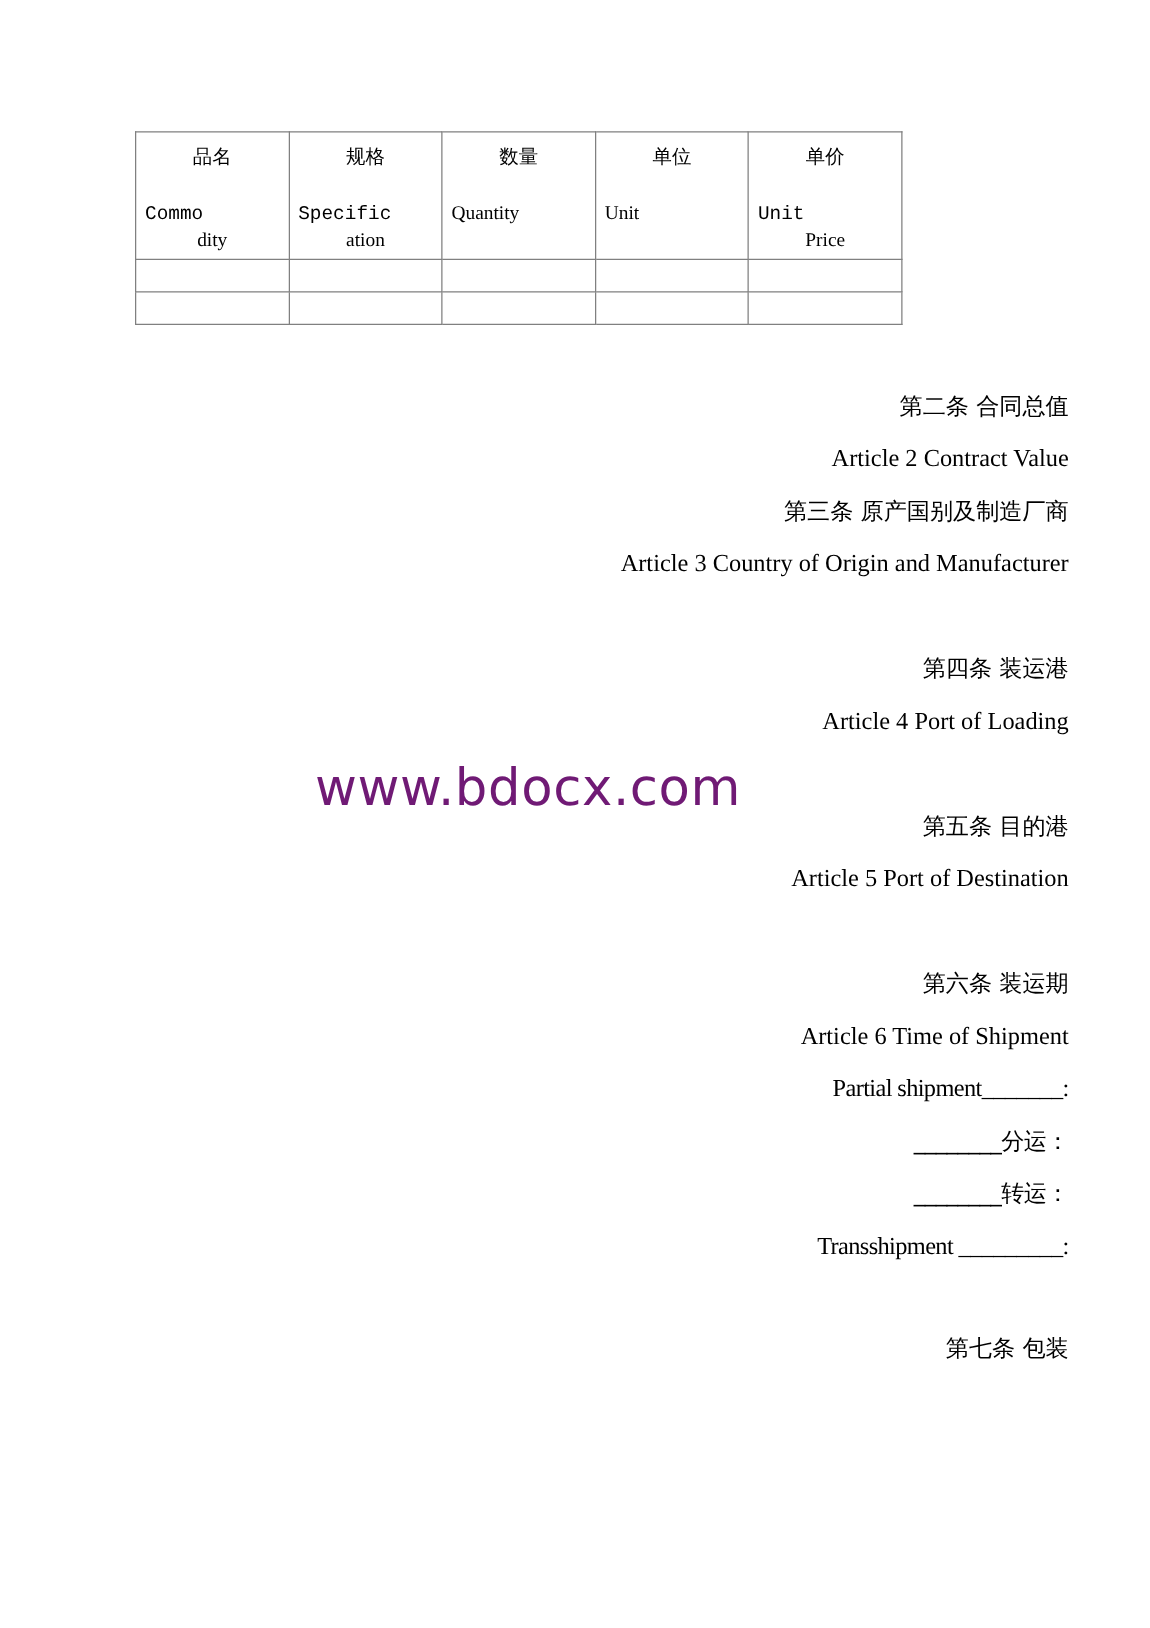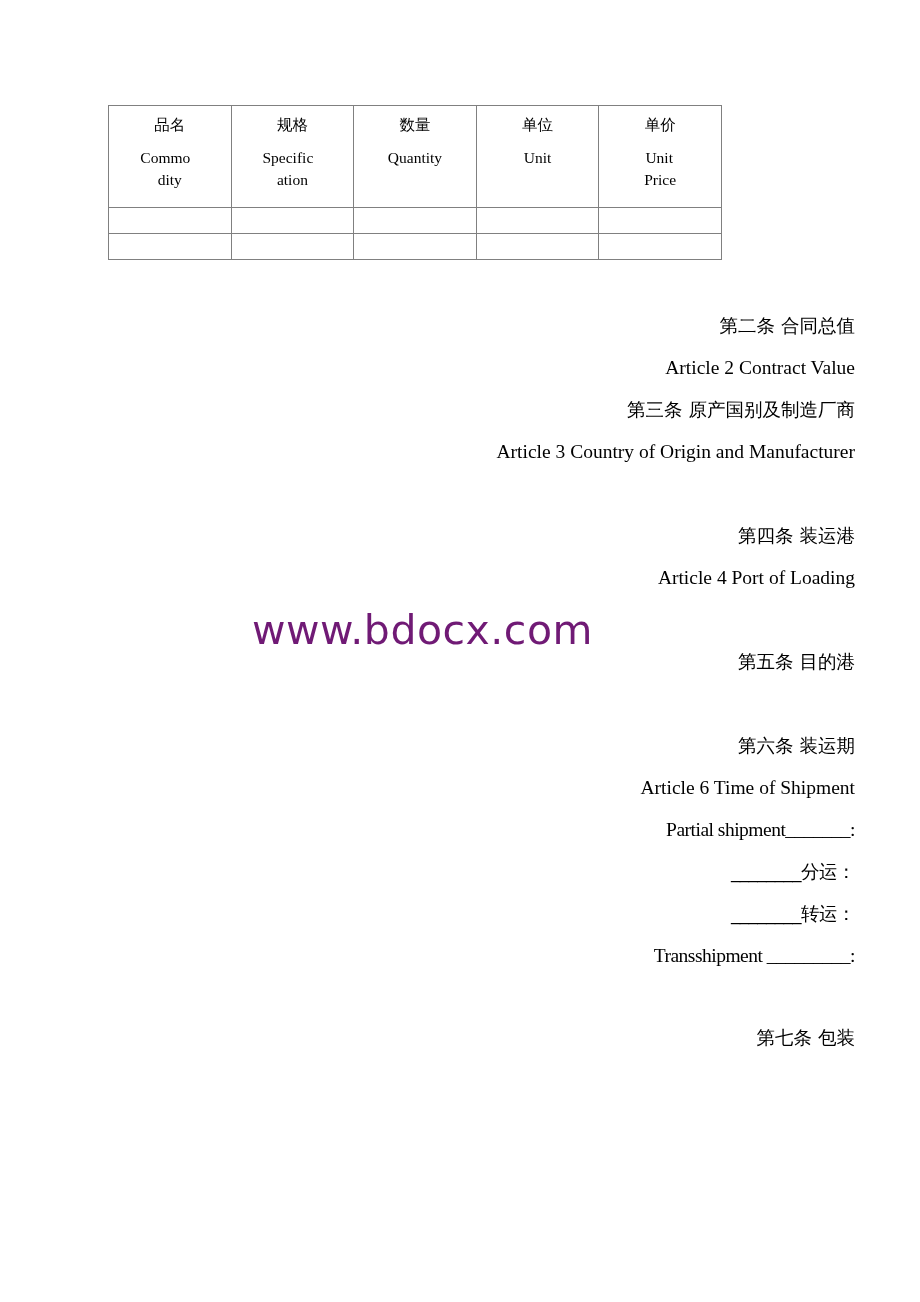--- a/index.html
+++ b/index.html
@@ -65,31 +65,31 @@
   .hdr-inner {
     padding: 8px 7px 0 7px;
     height: 100%;
     box-sizing: border-box;
   }
   .cn-line {
     text-align: center;
     font-family: "DejaVu Sans", "Liberation Sans", sans-serif;
     font-size: 15.5px;
     line-height: 22px;
-    margin-bottom: 11px;
+    margin-bottom: 24px;
   }
   .en-line {
     font-family: "Liberation Serif", "DejaVu Serif", serif;
     font-size: 15.5px;
     line-height: 22px;
   }
   
-  .en-center { text-align: center; }
-  
-  .en-split .w1 { display: block; text-align: center; padding-right: 9px; }
+  .en-center { }
+  
+  .en-split .w1 { display: block; text-align: left; padding-right: 9px; font-family: Liberation Mono, monospace; }
   .en-split .w2 { display: block; text-align: center; }
   .en-split.tight .w1 { padding-right: 2px; }
 
   .empty-row td { height: 25px; }
 
   
   .body-text {
     position: absolute;
     left: 155px;
     top: 305px;
@@ -201,20 +201,21 @@
     <div class="line en">Article 3 Country of Origin and Manufacturer</div>
 
     <div class="gap"></div>
 
     <div class="line cn">第四条 装运港</div>
     <div class="line en">Article 4 Port of Loading</div>
 
     <div class="gap"></div>
 
     <div class="line cn">第五条 目的港</div>
+    <div class="line en">Article 5 Port of Destination</div>
 
     <div class="gap"></div>
 
     <div class="line cn">第六条 装运期</div>
     <div class="line en">Article 6 Time of Shipment</div>
 
     <div class="line en rule">Partial shipment_______:</div>
     <div class="line cn rule">________分运：</div>
     <div class="line cn rule">________转运：</div>
     <div class="line en rule">Transshipment _________:</div>

